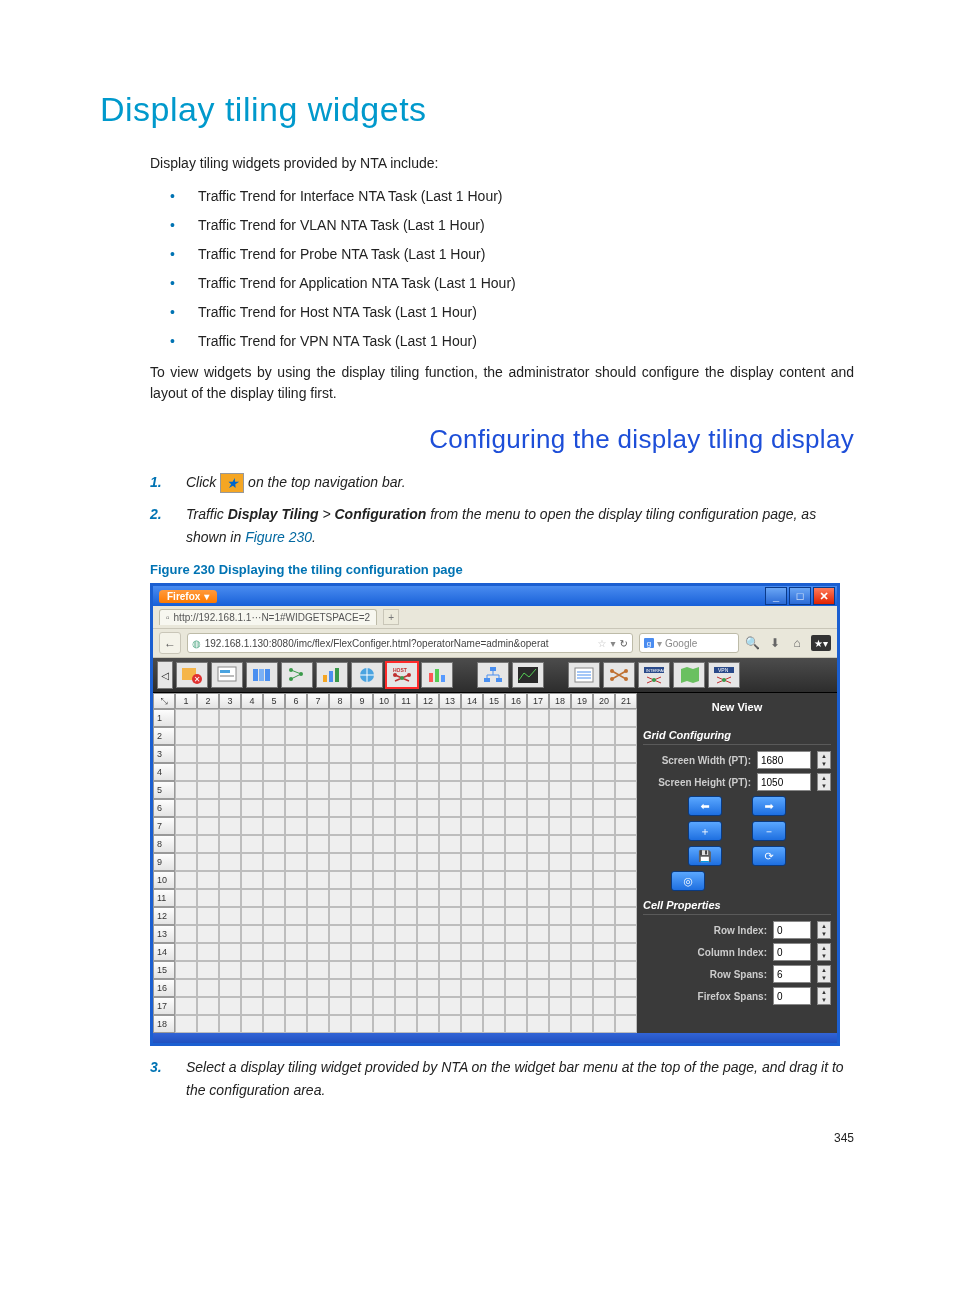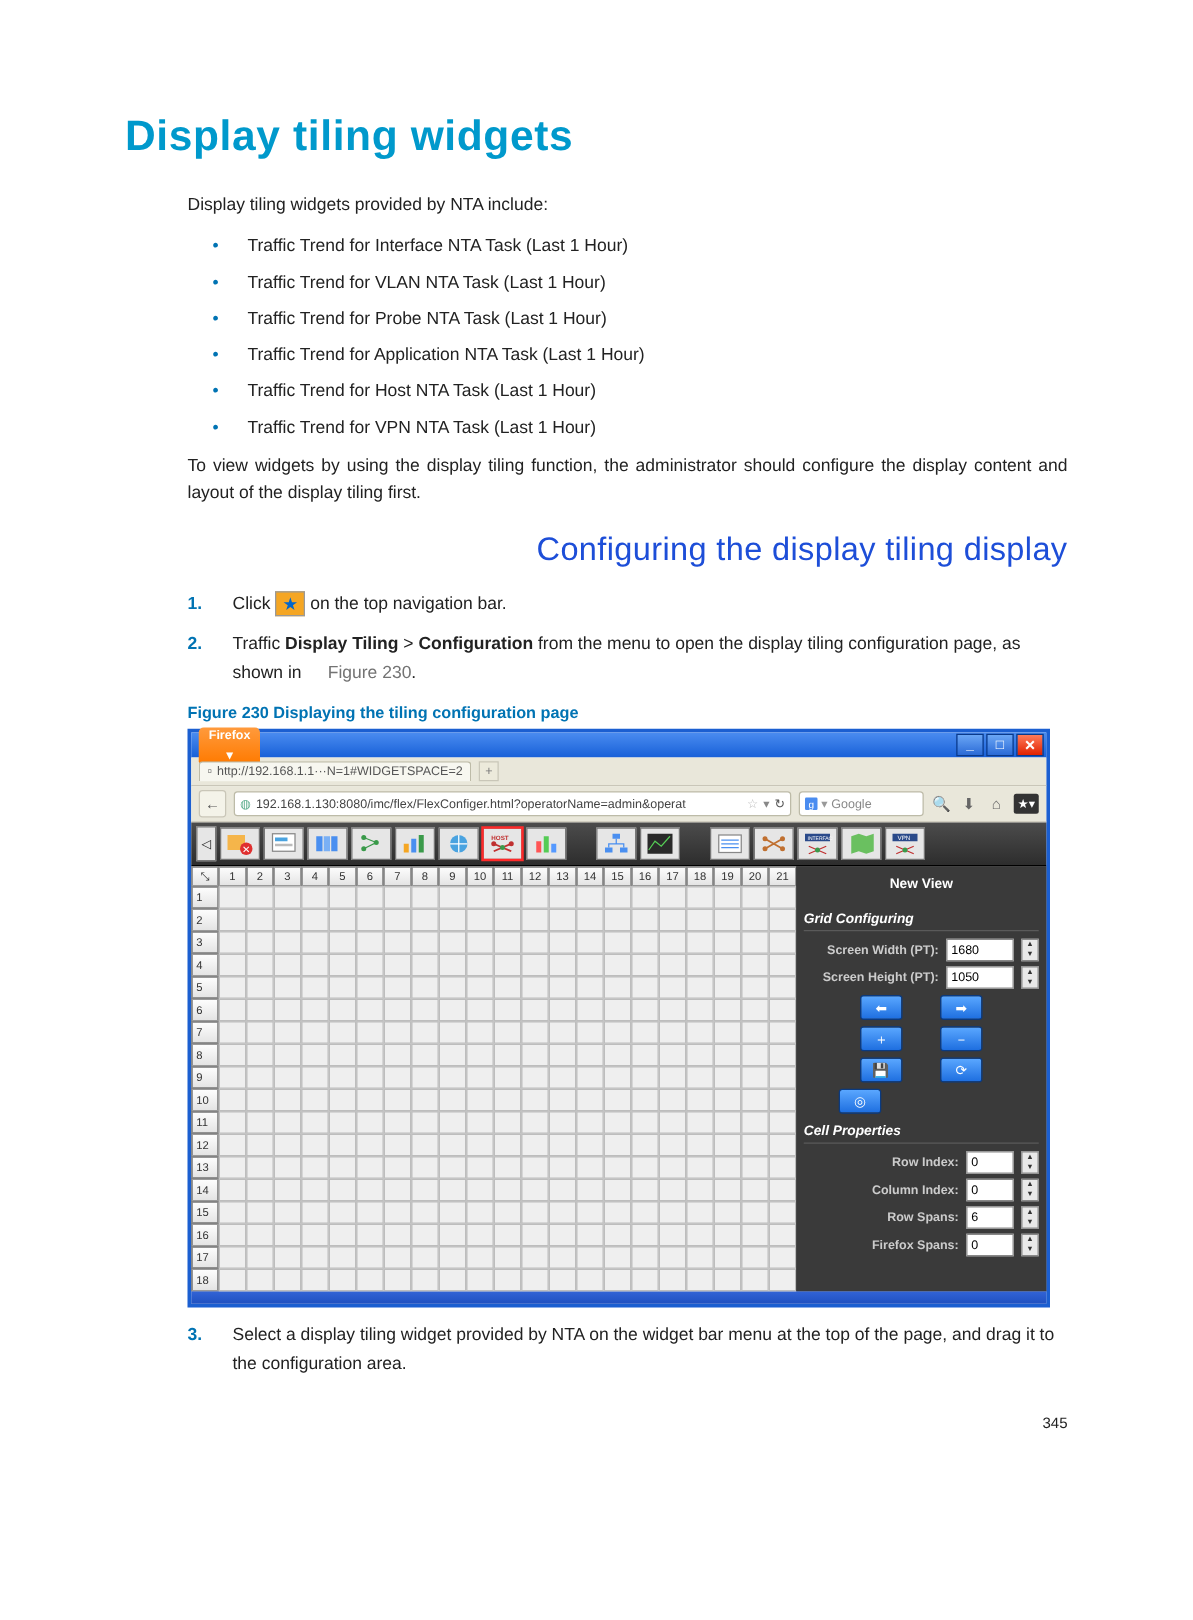--- a/index.html
+++ b/index.html
@@ -6,21 +6,21 @@
     font-family: Arial, Helvetica, sans-serif;
     font-size: 14px;
     color: #222;
     max-width: 954px;
     margin: 0 auto;
     padding: 90px 100px 40px 100px;
     background: #fff;
   }
   h1 {
     color: #0099cc;
-    font-weight: 700;
+    font-weight: 400;
     font-size: 34px;
     margin: 0 0 24px 0;
     letter-spacing: 0.5px;
   }
   h2 {
     color: #1d4ed8;
     font-weight: 300;
     font-size: 26px;
     margin: 20px 0 16px 0;
     letter-spacing: 0.3px;
@@ -47,36 +47,37 @@
     color: #0073b3;
     position: absolute;
     left: 0;
     font-size: 14px;
   }
   .num-list {
     list-style: none;
     padding: 0;
     margin: 0 0 0 50px;
     counter-reset: step;
+    font-style: italic;
   }
   .num-list > li {
     counter-increment: step;
     position: relative;
     padding-left: 36px;
     margin: 10px 0;
     line-height: 1.6;
   }
   .num-list > li::before {
     content: counter(step) ".";
     position: absolute;
     left: 0;
     color: #0073b3;
     font-weight: bold;
   }
-  .link { color: #737373; margin-left: 17px; }
+  .link { color: #0369a1; }
   b { font-weight: bold; }
   .fig-caption {
     color: #0073b3;
     font-weight: bold;
     font-size: 13px;
     margin: 14px 0 6px 50px;
   }
   .star-icon {
     display: inline-block;
     width: 22px; height: 18px;
@@ -106,21 +107,21 @@
   .titlebar {
     height: 20px;
     background: linear-gradient(#4a8cf0,#1860d8);
     display: flex; align-items: center; justify-content: space-between;
     padding: 0 2px 0 6px;
   }
   .ff-btn {
     background: linear-gradient(#ff9a3c,#ff7a00);
     color: #fff; font-size: 10px; font-weight: bold;
     padding: 1px 8px; border-radius: 4px 4px 2px 2px;
-    display: inline-flex; align-items: center; gap: 4px; flex-direction: column;
+    display: inline-flex; align-items: center; gap: 4px;
   }
   .win-controls { display: flex; gap: 2px; }
   .win-btn {
     width: 20px; height: 16px; border: 1px solid #0a3a8a;
     background: linear-gradient(#6aa6f5,#2a6ad6);
     color: #fff; display: flex; align-items: center; justify-content: center;
     font-size: 11px; font-weight: bold;
   }
   .win-close { background: linear-gradient(#ff7b5a,#e02200); }
 

